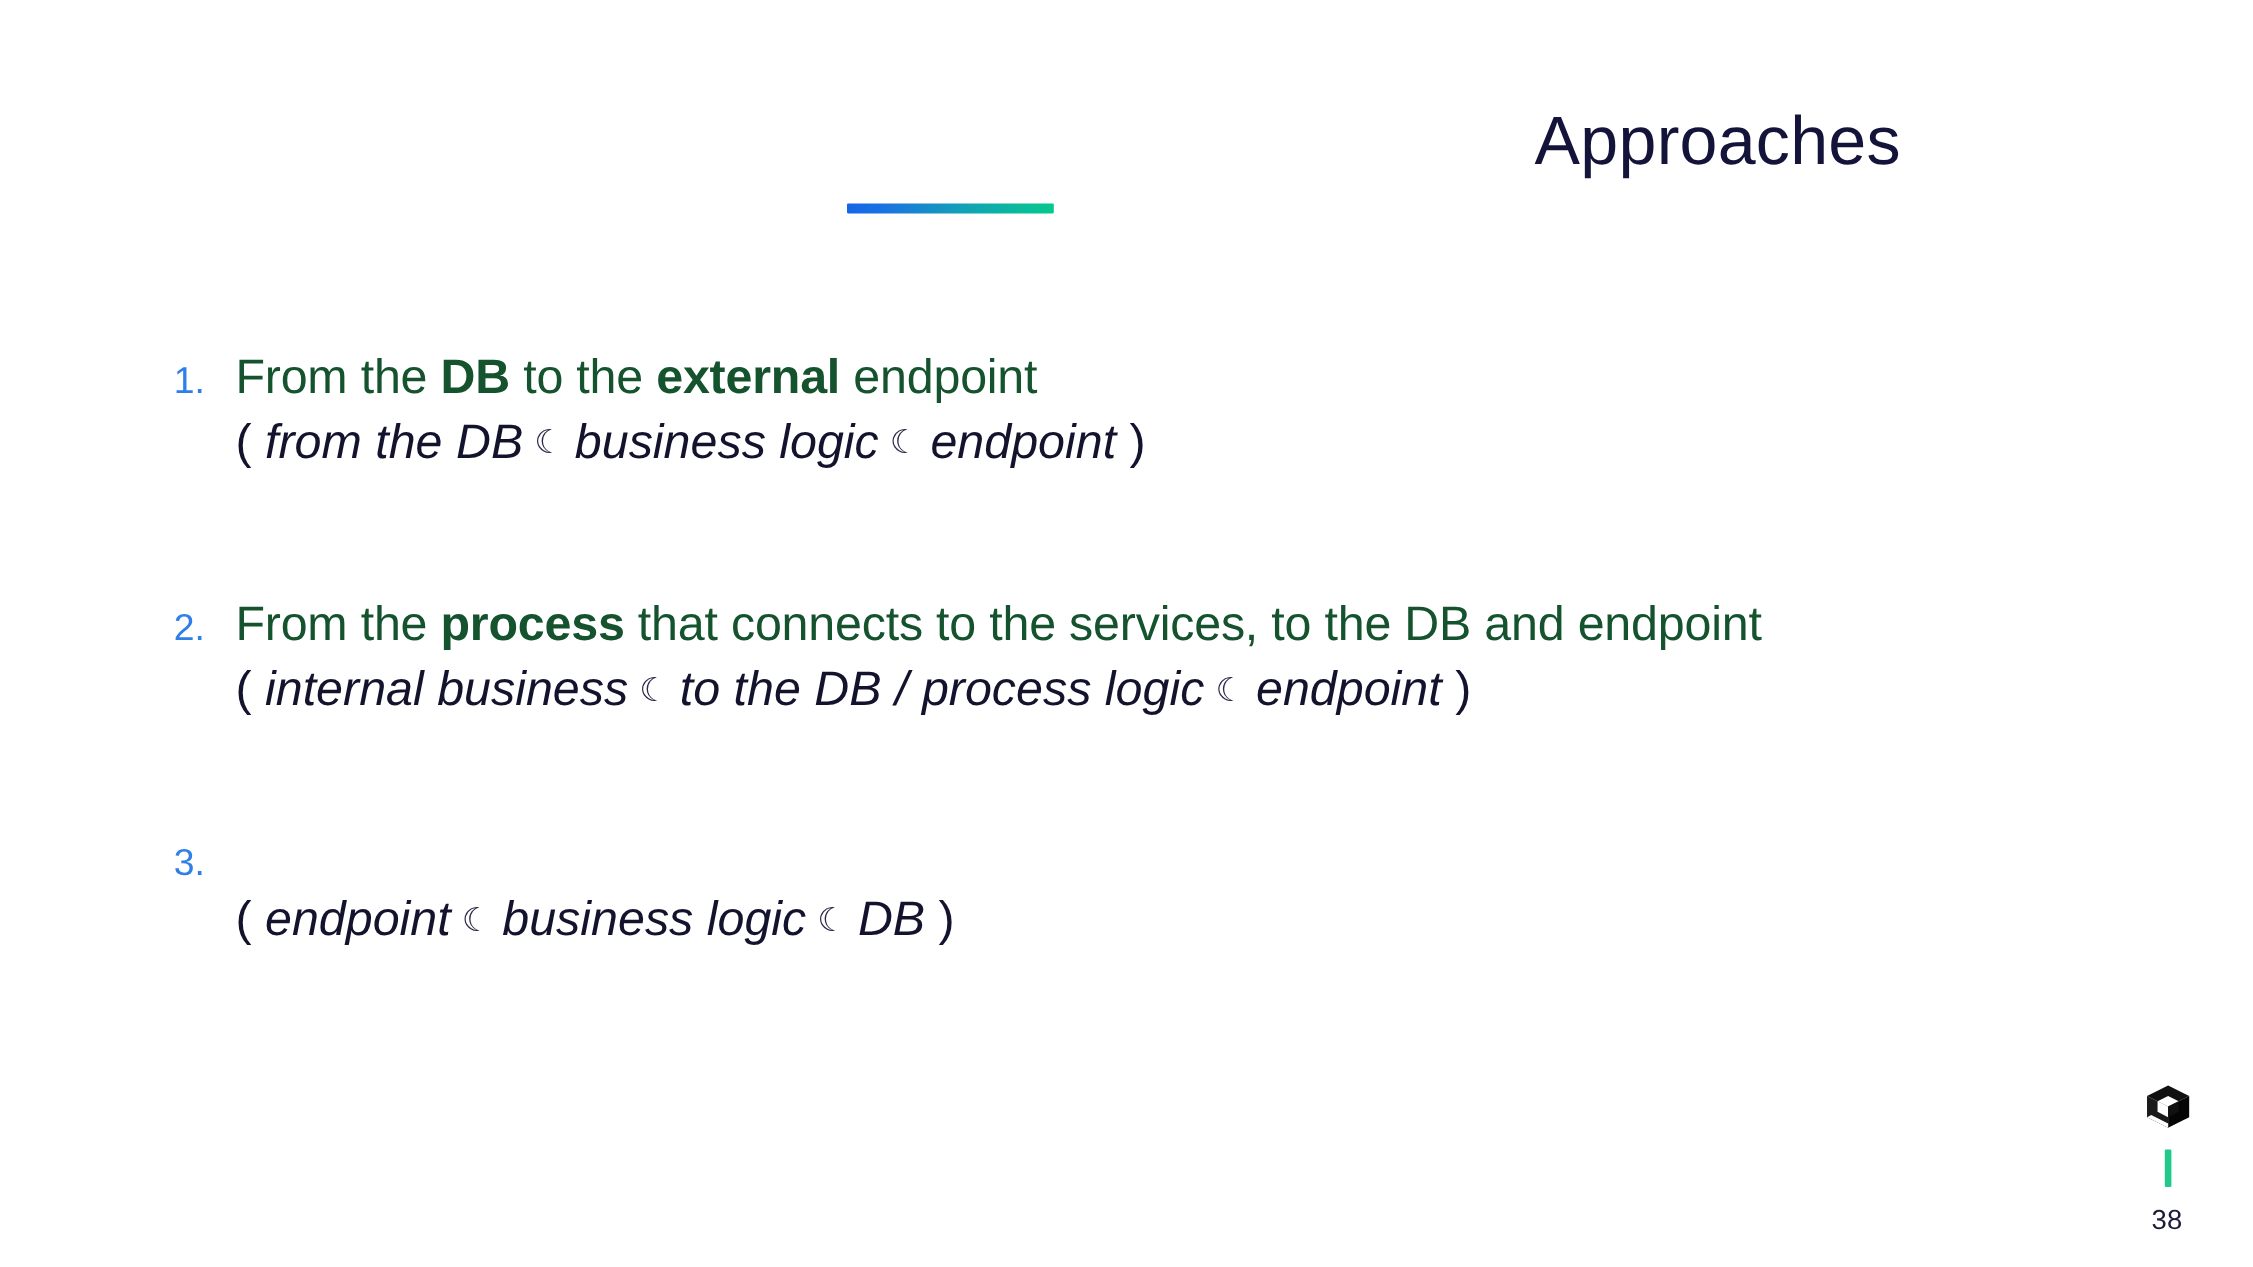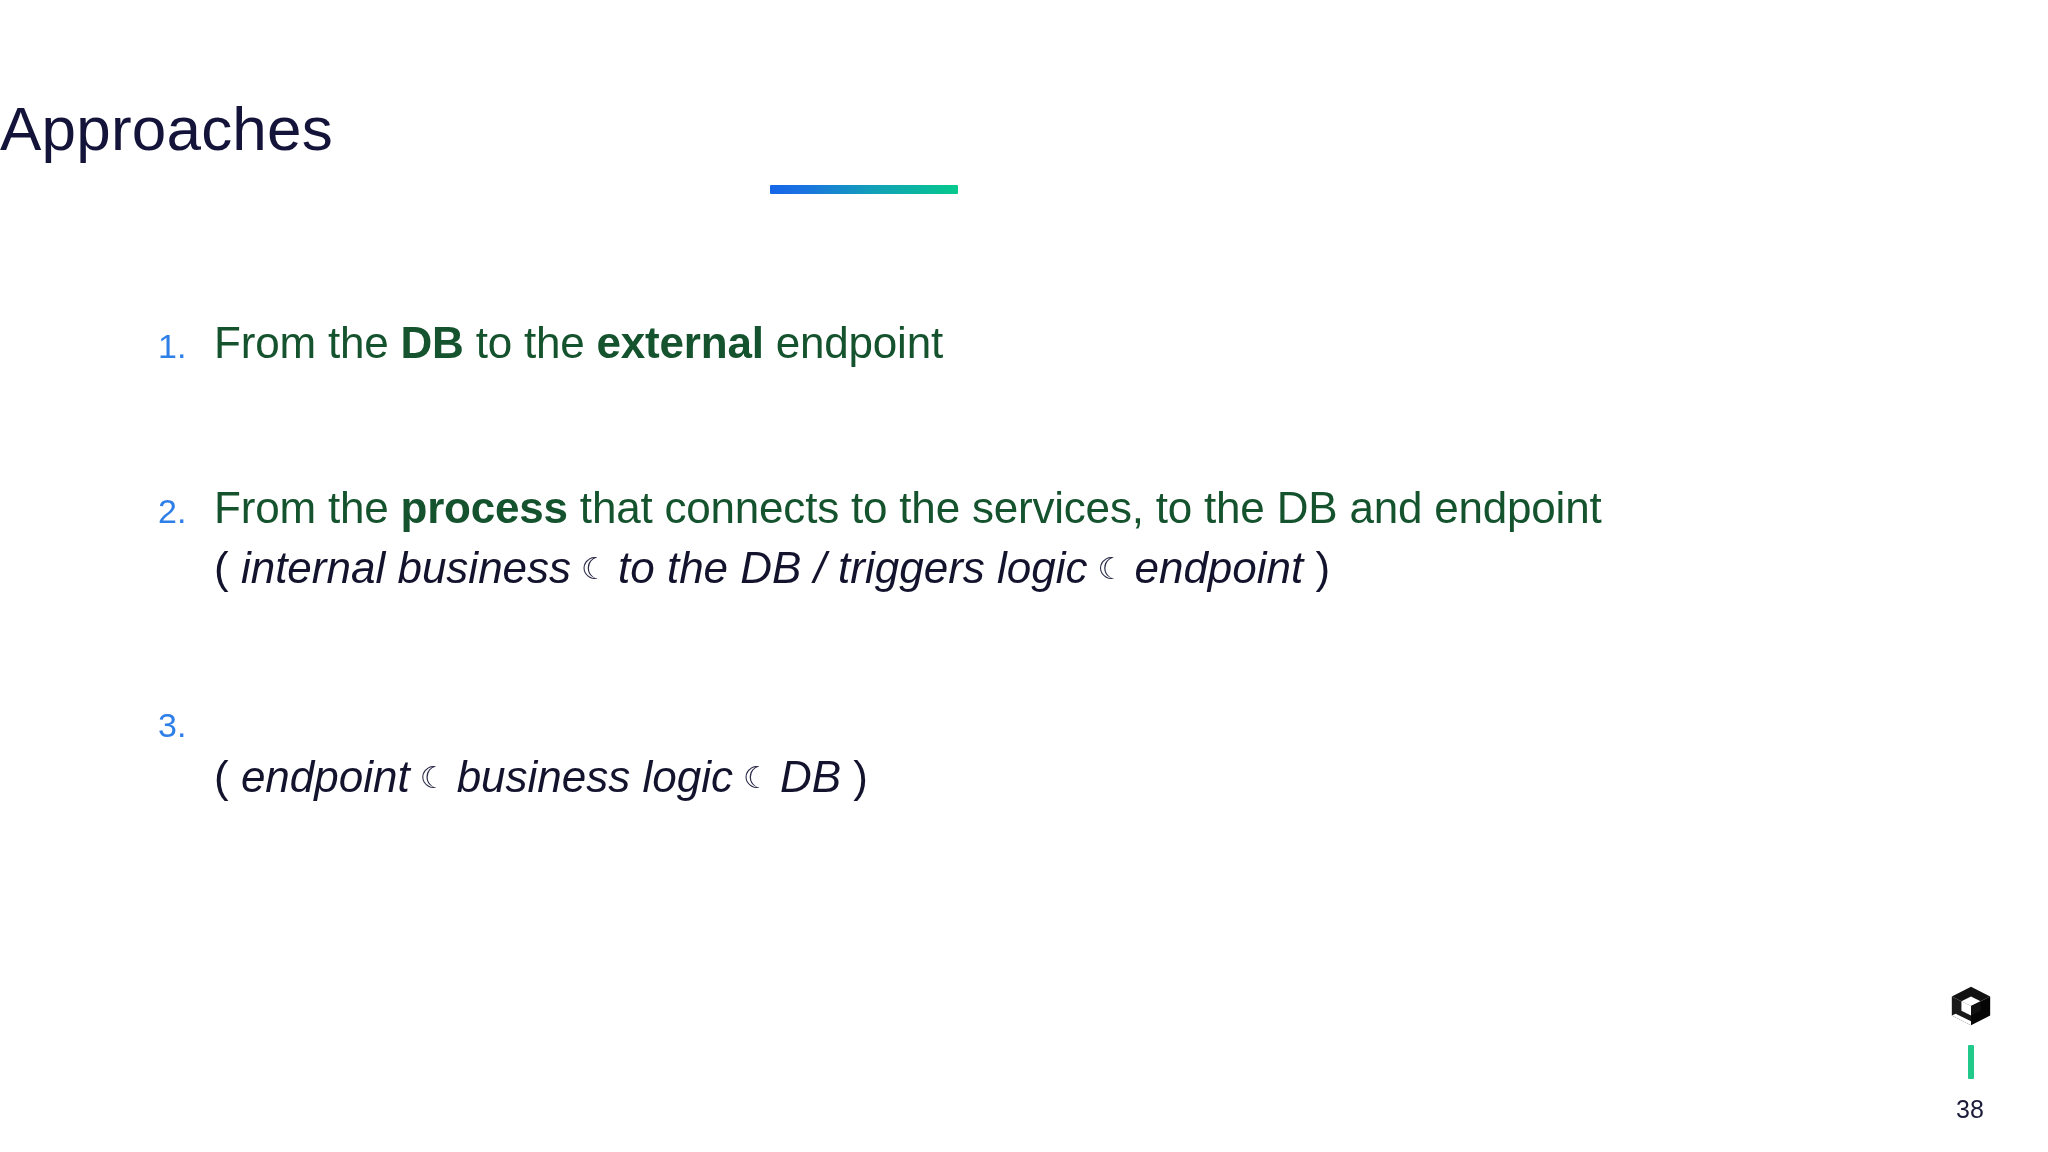--- a/index.html
+++ b/index.html
@@ -21,21 +21,21 @@
     inset: 0;
     background: #ffffff;
   }
 
   
   .title-block {
     position: absolute;
     top: 96px;
     left: 0;
     width: 1728px;
-    text-align: left;
+    text-align: right;
   }
   .slide-title {
     font-size: 62px;
     font-weight: 400;
     letter-spacing: 0.2px;
     color: #14143a;
     line-height: 1.05;
     margin: 0;
   }
   .title-rule {
@@ -148,28 +148,29 @@
     <div class="title-rule"></div>
   </div>
 
   <div class="list">
 
     <div class="item">
       <div class="item-main">
         <span class="marker">1.</span>
         <span class="main-text"><span>From the </span><b>DB</b><span> to the </span><b>external</b><span> endpoint</span></span>
       </div>
+      <div class="item-sub"><span class="paren">(</span> <span class="phrase">from the DB</span><span class="arrow-glyph">☾</span><span class="phrase">business logic</span><span class="arrow-glyph">☾</span><span class="phrase">endpoint</span> <span class="paren">)</span></div>
     </div>
 
     <div class="item">
       <div class="item-main">
         <span class="marker">2.</span>
         <span class="main-text"><span>From the </span><b>process</b><span> that connects to the services, to the DB and endpoint</span><b></b><span></span></span>
       </div>
-      <div class="item-sub"><span class="paren">(</span> <span class="phrase">internal business</span><span class="arrow-glyph">☾</span><span class="phrase">to the DB / triggers logic</span><span class="arrow-glyph">☾</span><span class="phrase">endpoint</span> <span class="paren">)</span></div>
+      <div class="item-sub"><span class="paren">(</span> <span class="phrase">internal business</span><span class="arrow-glyph">☾</span><span class="phrase">to the DB / process logic</span><span class="arrow-glyph">☾</span><span class="phrase">endpoint</span> <span class="paren">)</span></div>
     </div>
 
     <div class="item">
       <div class="item-main">
         <span class="marker">3.</span>
       </div>
       <div class="item-sub"><span class="paren">(</span> <span class="phrase">endpoint</span><span class="arrow-glyph">☾</span><span class="phrase">business logic</span><span class="arrow-glyph">☾</span><span class="phrase">DB</span> <span class="paren">)</span></div>
     </div>
 
   </div>

